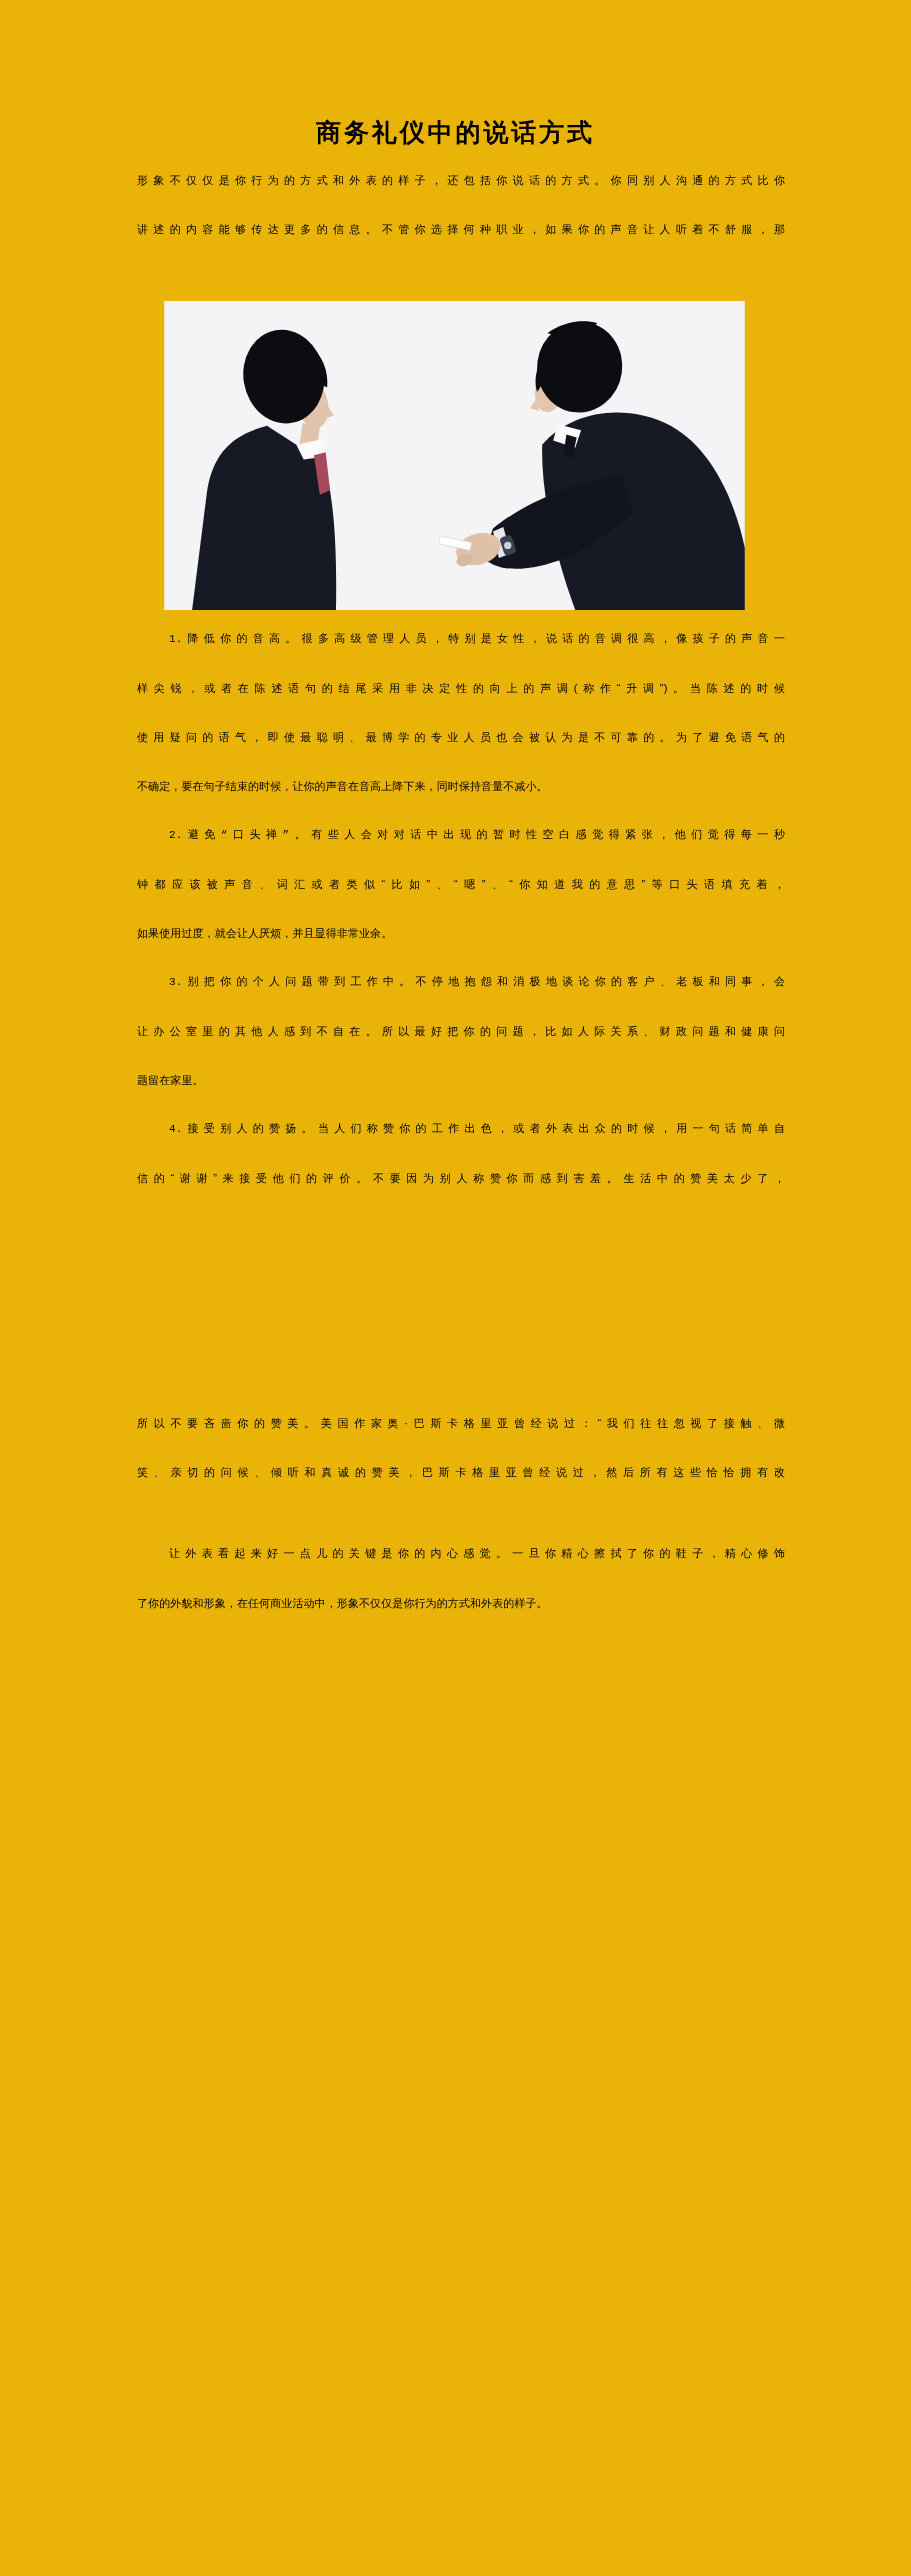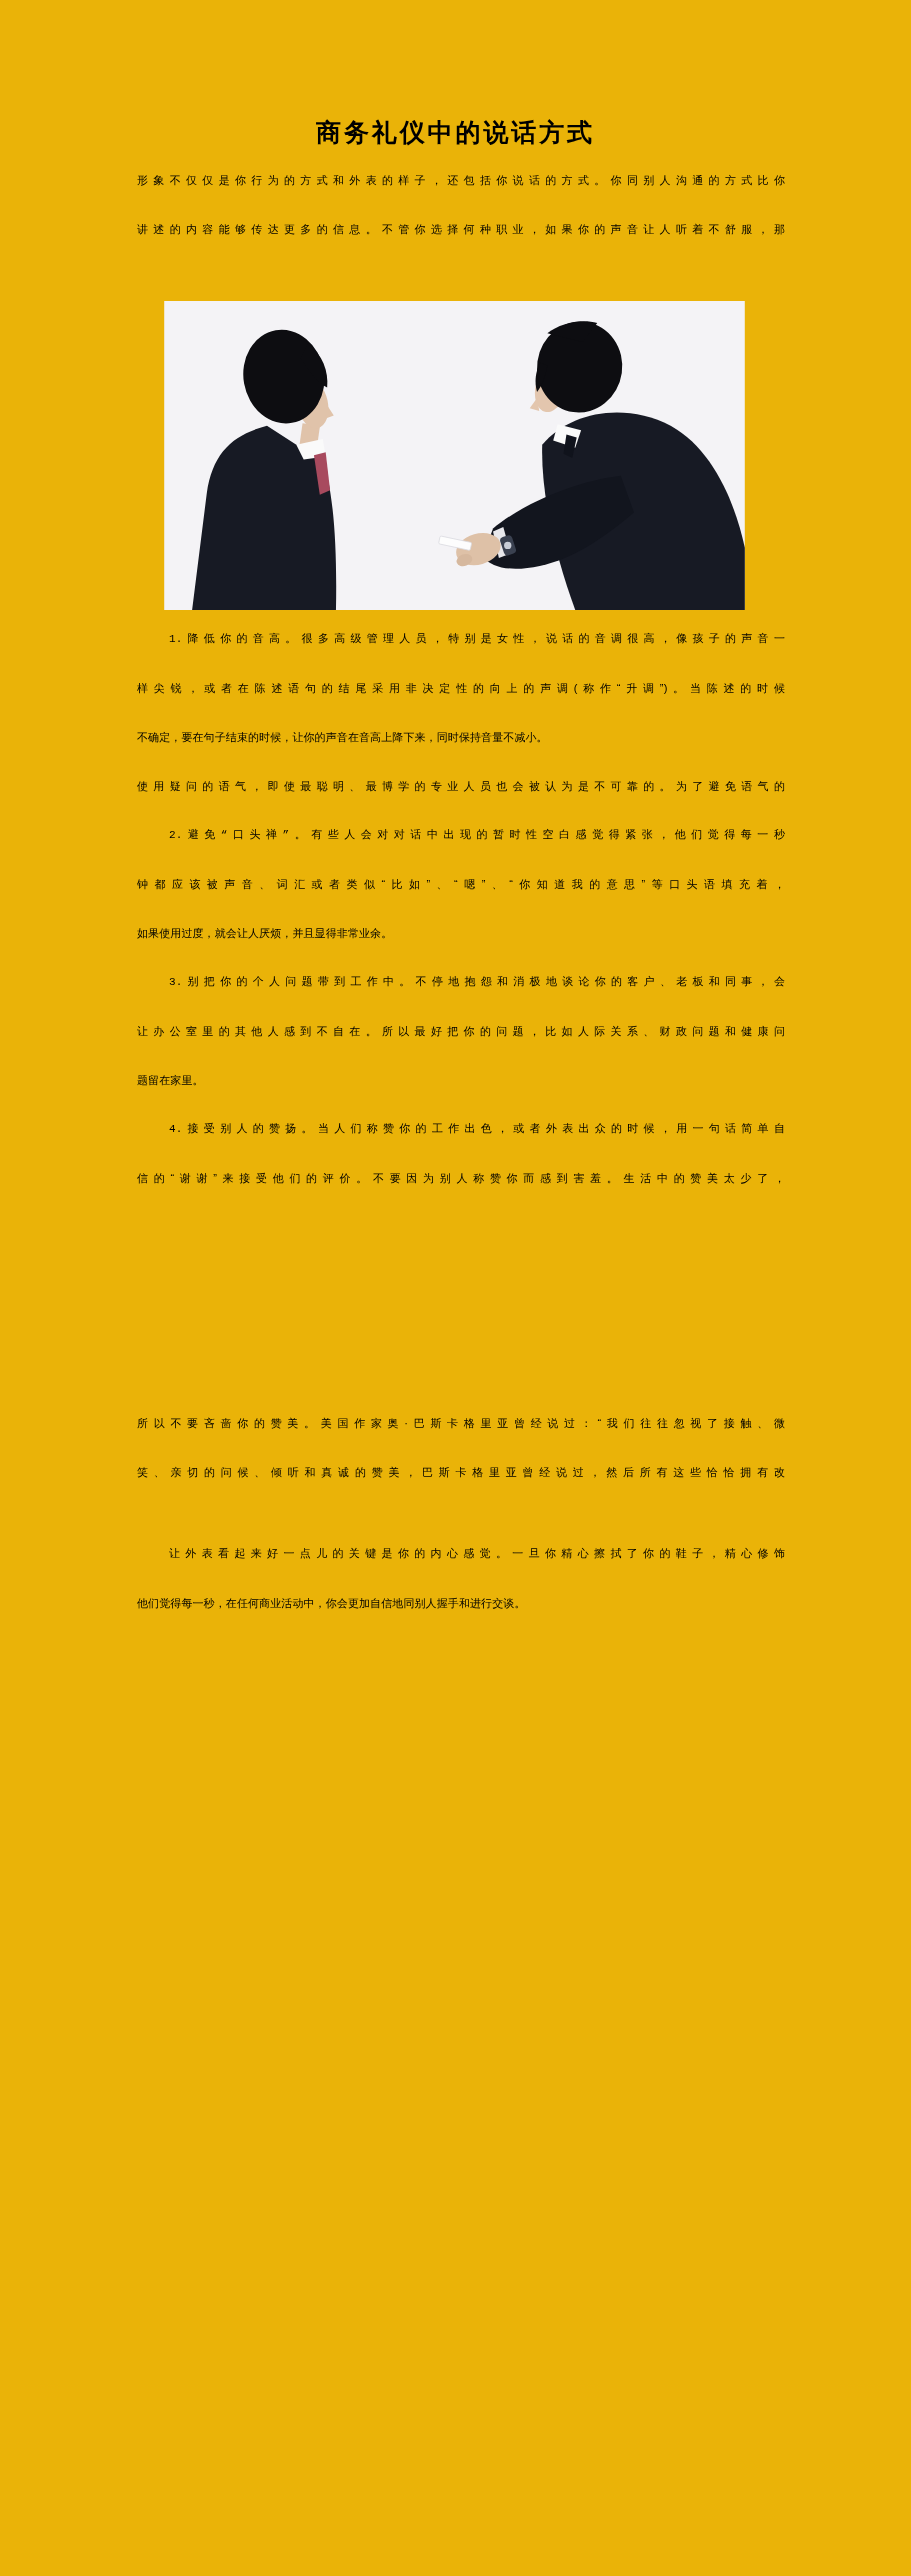--- a/index.html
+++ b/index.html
@@ -99,22 +99,22 @@
         <ellipse cx="566" cy="90" rx="58" ry="62" fill="#0d0d11" transform="rotate(8 566 90)"></ellipse>
         <path d="M 522,44 C 540,30 568,24 590,30 L 570,56 Z" fill="#0d0d11"></path>
         <path d="M 512,84 C 506,96 504,110 508,124 C 516,114 520,100 522,88 Z" fill="#0d0d11"></path>
       </g>
     </svg>
   </figure>
 
   <div class="para" style="top:615px">
     <div class="line fill ind">1.降低你的音高。很多高级管理人员，特别是女性，说话的音调很高，像孩子的声音一</div>
     <div class="line fill">样尖锐，或者在陈述语句的结尾采用非决定性的向上的声调(称作“升调”)。当陈述的时候</div>
+    <div class="line fill">使用疑问的语气，即使最聪明、最博学的专业人员也会被认为是不可靠的。为了避免语气的</div>
     <div class="line">不确定，要在句子结束的时候，让你的声音在音高上降下来，同时保持音量不减小。</div>
-    <div class="line fill">使用疑问的语气，即使最聪明、最博学的专业人员也会被认为是不可靠的。为了避免语气的</div>
   </div>
 
   <div class="para" style="top:811px">
     <div class="line fill ind">2.避免“口头禅”。有些人会对对话中出现的暂时性空白感觉得紧张，他们觉得每一秒</div>
     <div class="line fill">钟都应该被声音、词汇或者类似“比如”、“嗯”、“你知道我的意思”等口头语填充着，</div>
     <div class="line">如果使用过度，就会让人厌烦，并且显得非常业余。</div>
   </div>
 
   <div class="para" style="top:958px">
     <div class="line fill ind">3.别把你的个人问题带到工作中。不停地抱怨和消极地谈论你的客户、老板和同事，会</div>
@@ -127,17 +127,17 @@
     <div class="line fill">信的“谢谢”来接受他们的评价。不要因为别人称赞你而感到害羞。生活中的赞美太少了，</div>
   </div>
 
   <div class="para" style="top:1399px">
     <div class="line fill">所以不要吝啬你的赞美。美国作家奥·巴斯卡格里亚曾经说过：“我们往往忽视了接触、微</div>
     <div class="line fill">笑、亲切的问候、倾听和真诚的赞美，巴斯卡格里亚曾经说过，然后所有这些恰恰拥有改</div>
   </div>
 
   <div class="para" style="top:1530px">
     <div class="line fill ind">让外表看起来好一点儿的关键是你的内心感觉。一旦你精心擦拭了你的鞋子，精心修饰</div>
-    <div class="line">他们觉得每一秒，在任何商业活动中，你会更加自信地同别人握手和进行交谈。</div>
+    <div class="line">了你的外貌和形象，在任何商业活动中，形象不仅仅是你行为的方式和外表的样子。</div>
   </div>
 
 </div>
 
 
 </body></html>

